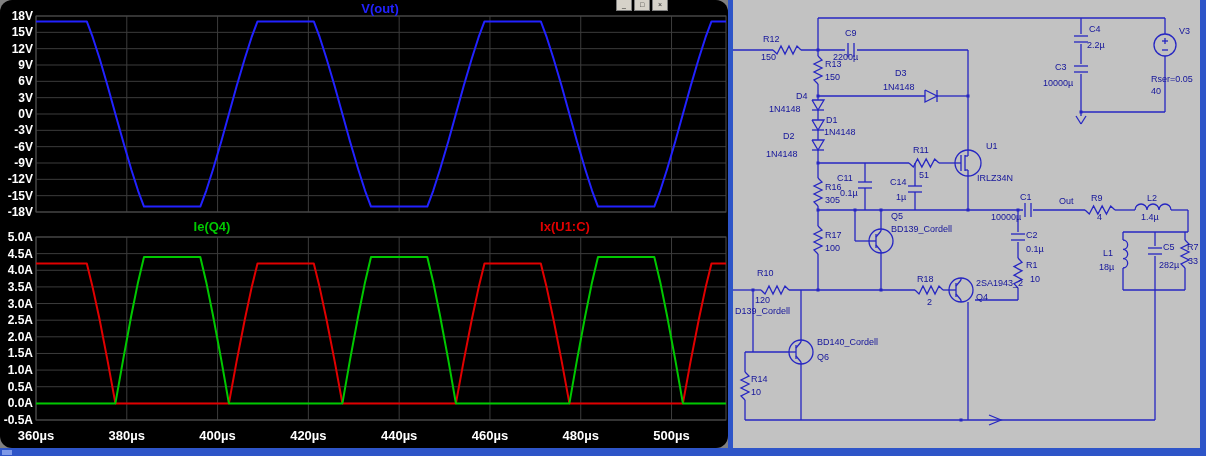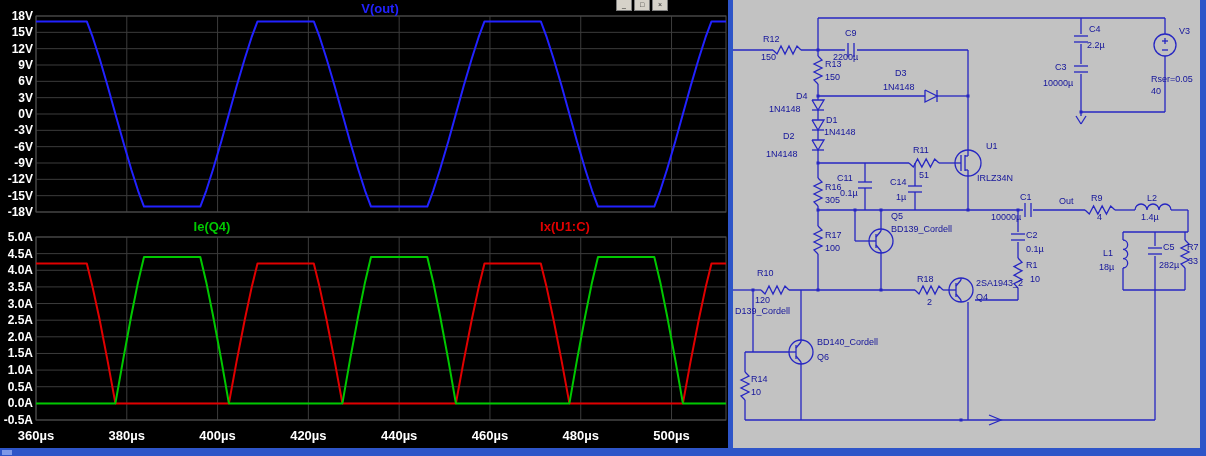--- a/index.html
+++ b/index.html
@@ -1,17 +1,17 @@
 <!DOCTYPE html>
 <html><head>
 <meta charset="utf-8">
 <style>
   html,body{margin:0;padding:0;background:#808080;}
   .app{position:relative;width:1206px;height:456px;overflow:hidden;font-family:"Liberation Sans",sans-serif;}
-  .plot-pane{position:absolute;left:0;top:0;width:728px;height:448px;}
+  .plot-pane{position:absolute;left:0;top:0;width:728px;height:448px;border-radius:12px;}
   .plot-pane svg{display:block;}
   .win-btns{position:absolute;left:616px;top:0;display:flex;gap:2px;}
   .win-btn{width:16px;height:11px;background:#d6d2c9;border:1px solid #7d7d7d;border-top:none;
            font-size:7px;line-height:8px;text-align:center;color:#222;padding:0;cursor:pointer;}
   .divider{position:absolute;left:728px;top:0;width:5px;height:448px;}
   .schematic-pane{position:absolute;left:733px;top:0;width:467px;height:448px;}
   .right-frame{position:absolute;left:1200px;top:0;width:6px;height:456px;}
   .bottom-bar{position:absolute;left:0;top:448px;width:1206px;height:8px;}
   .corner-chip{position:absolute;left:2px;top:450px;width:10px;height:5px;background:#7e99e8;}
   svg text{font-family:"Liberation Sans",sans-serif;}

